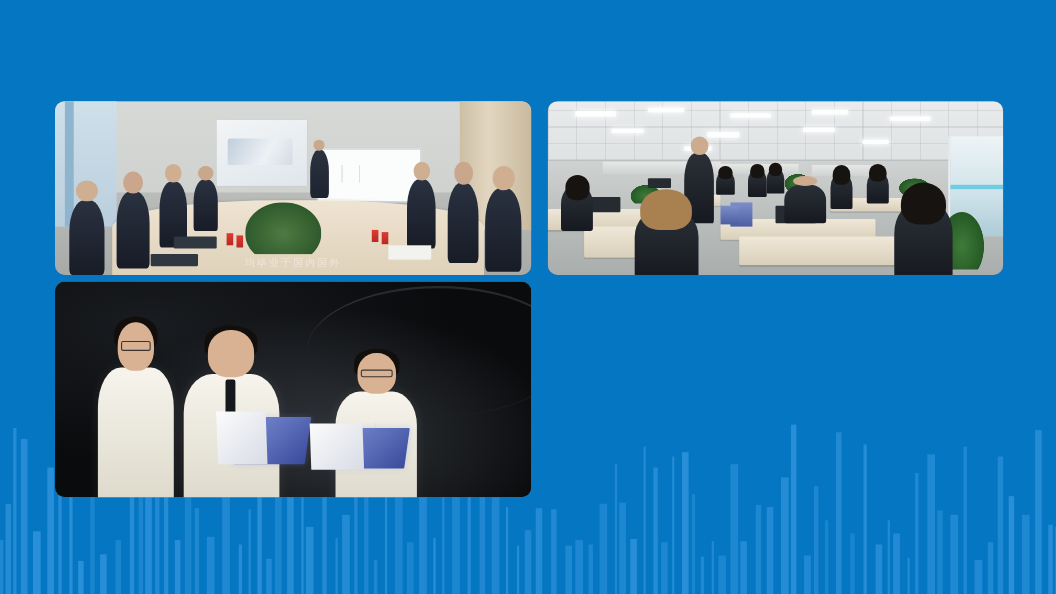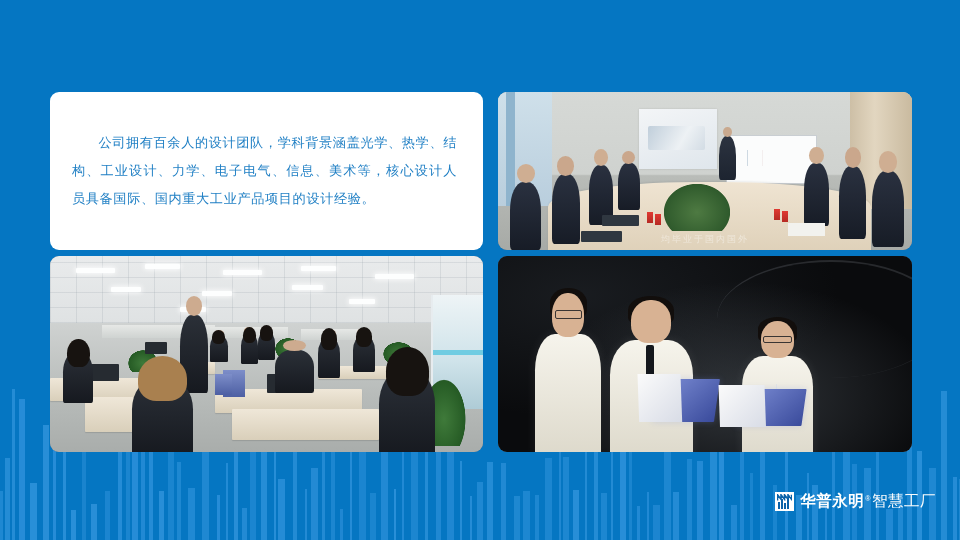--- a/index.html
+++ b/index.html
@@ -339,23 +339,20 @@
       <span class="bar" style="width: 5px; height: 89px; margin-right: 7px; background: rgb(43, 144, 217); opacity: 0.94;"></span>
       <span class="bar" style="width: 7px; height: 72px; margin-right: 5px; background: rgb(43, 144, 217); opacity: 0.7;"></span>
       <span class="bar" style="width: 6px; height: 149px; margin-right: 6px; background: rgb(43, 144, 217); opacity: 0.83;"></span>
       <span class="bar" style="width: 4px; height: 63px; margin-right: 2px; background: rgb(43, 144, 217); opacity: 0.85;"></span>
       <span class="bar" style="width: 5px; height: 61px; margin-right: 8px; background: rgb(43, 144, 217); opacity: 0.7;"></span>
     </div>
 
 
   <div id="grid">
 
-    <div class="card" id="text-card">
-      <p id="body-text">公司拥有百余人的设计团队，学科背景涵盖光学、热学、结构、工业设计、力学、电子电气、信息、美术等，核心设计人员具备国际、国内重大工业产品项目的设计经验。</p>
-    </div>
 
     <div class="card photo" id="photo-meeting">
       <div class="scene">
         <div class="mr-bg"></div>
         <div class="mr-wall-l"></div>
         <div class="mr-wall-l2"></div>
         <div class="mr-curtain"></div>
         <div class="mr-screen"></div>
         <div class="mr-board"></div>
         <div class="mr-table"></div>
@@ -463,30 +460,14 @@
         </div>
         <div class="folder" style="left:58%; top:68%; width:16%; height:19%;">
           <div class="pg"></div>
         </div>
       </div>
       <div class="cap"></div>
     </div>
 
   </div>
 
-  <div id="logo">
-    <div id="logo-mark">
-      <span class="lb" style="left:3px;  height:7px;"></span>
-      <span class="lb" style="left:6px;  height:10px;"></span>
-      <span class="lb" style="left:9px;  height:6px;"></span>
-      <span class="lb" style="left:12px; height:11px;"></span>
-      <svg class="zz" viewBox="0 0 15 7">
-        <path d="M0.5 6.5 L0.5 0.8 L4 5.2 L4 0.8 L7.5 5.2 L7.5 0.8 L11 5.2 L11 0.8 L14.5 5.2 L14.5 0.8" fill="none" stroke="#0a62a8" stroke-width="1.6"></path>
-      </svg>
-    </div>
-    <div id="logo-text">
-      <span id="logo-brand">华普永明</span>
-      <span id="logo-reg">®</span>
-      <span id="logo-sub">智慧工厂</span>
-    </div>
-  </div>
 
 </div>
 
 </body></html>

